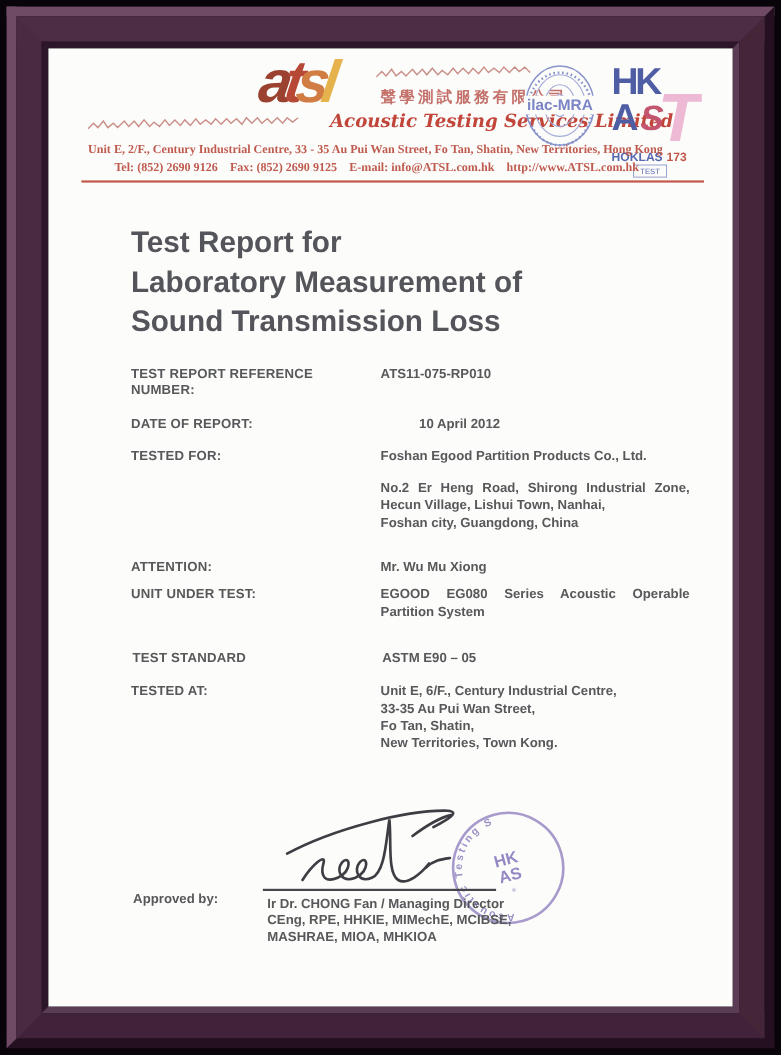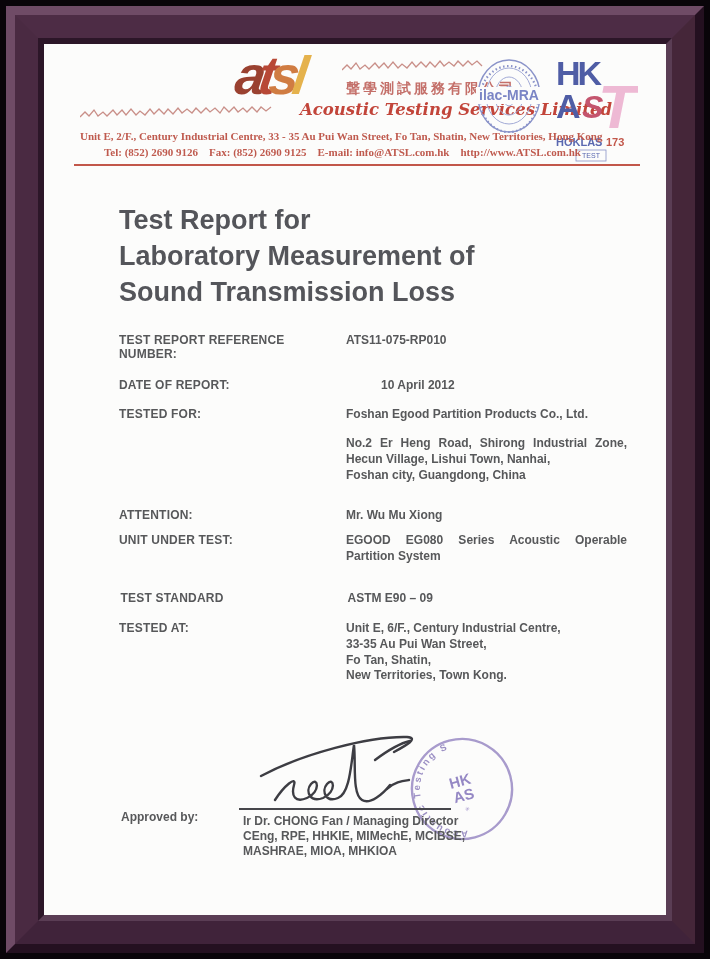--- a/index.html
+++ b/index.html
@@ -144,21 +144,21 @@
 
       <div class="row" style="margin-top:10px;">
         <div class="lbl">UNIT UNDER TEST:</div>
         <div class="val">
           <div class="jy">EGOOD EG080 Series Acoustic Operable Partition System</div>
         </div>
       </div>
 
       <div class="row" style="margin-top:26px;justify-content:center;">
         <div class="lbl">TEST STANDARD</div>
-        <div class="val">ASTM E90 – 09</div>
+        <div class="val">ASTM E90 – 05</div>
       </div>
 
       <div class="row" style="margin-top:14px;">
         <div class="lbl">TESTED AT:</div>
         <div class="val">
           <div>Unit E, 6/F., Century Industrial Centre,</div>
           <div>33-35 Au Pui Wan Street,</div>
           <div>Fo Tan, Shatin,</div>
           <div>New Territories, Town Kong.</div>
         </div>

